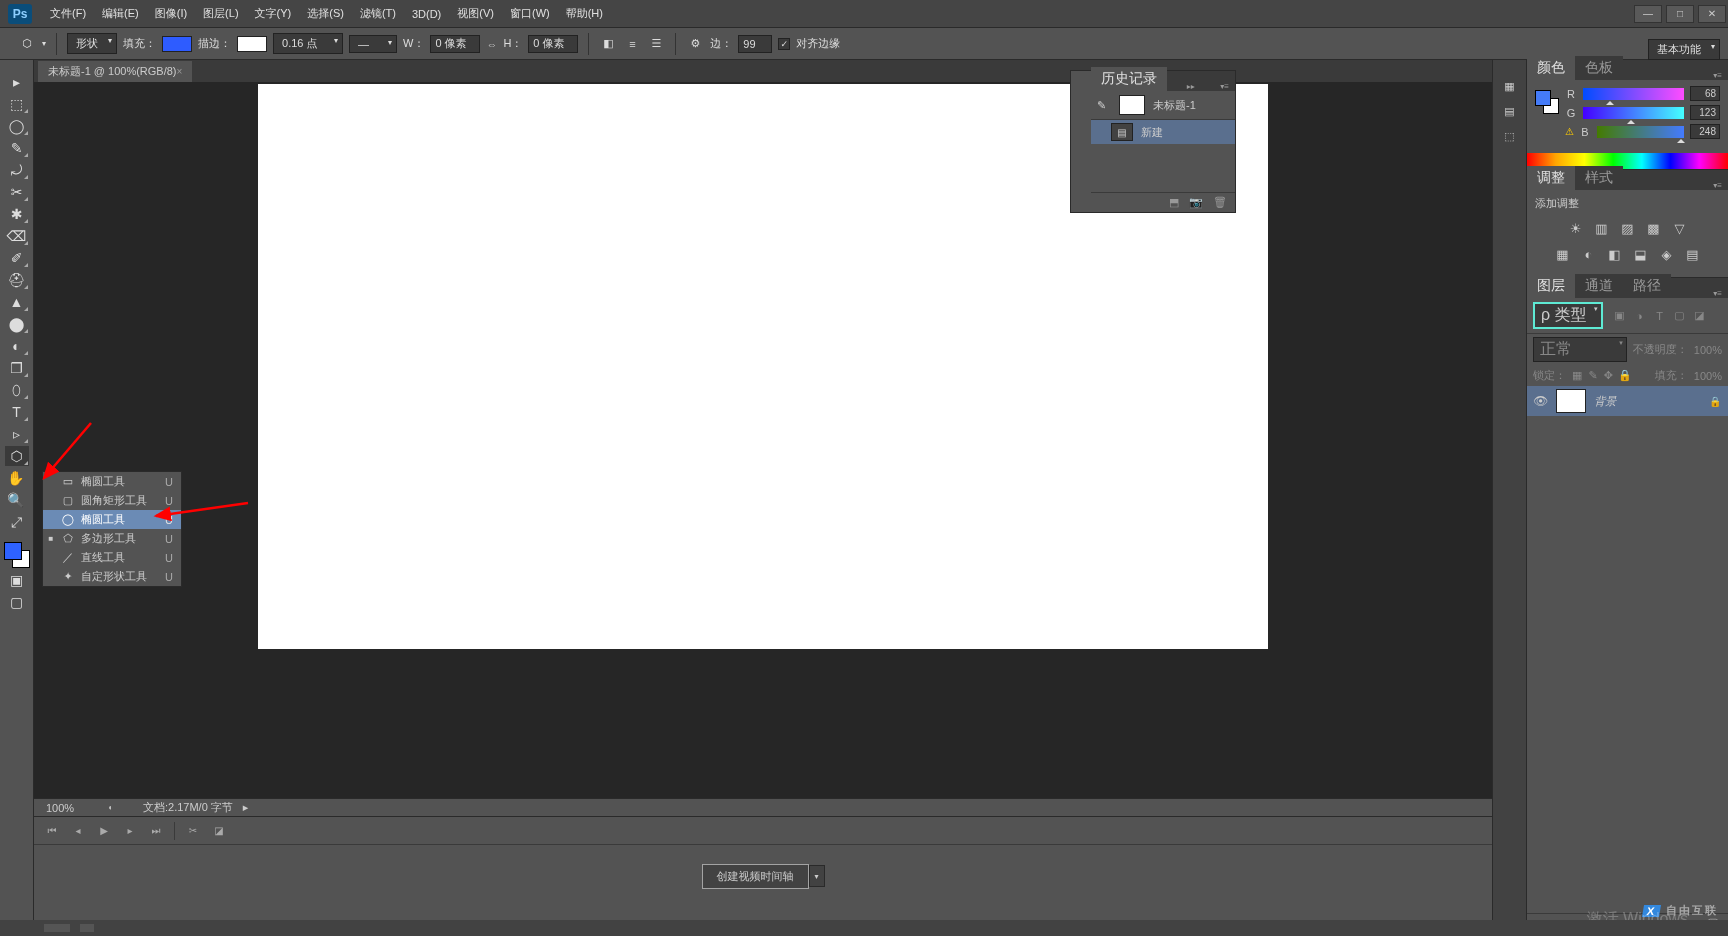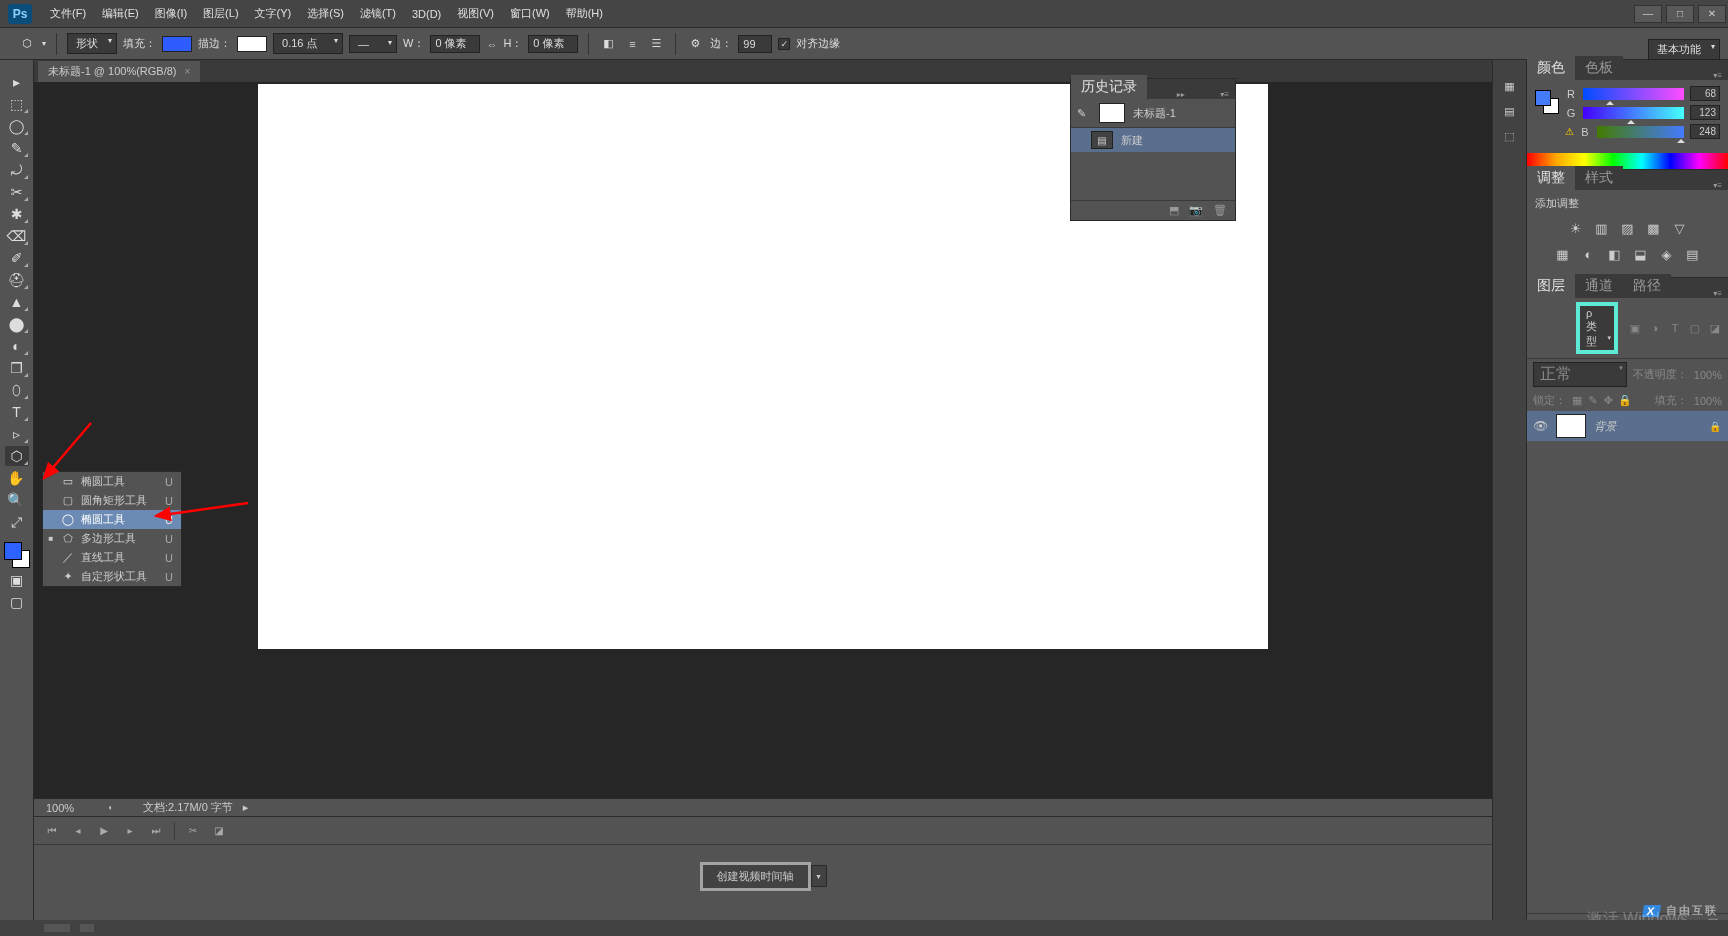--- a/index.html
+++ b/index.html
@@ -46,35 +46,35 @@
 .flyout-item.highlighted { background: #6b8bb5; color: #fff; }
 .flyout-dot { width: 8px; text-align: center; font-size: 8px; }
 .flyout-icon { width: 14px; text-align: center; }
 .flyout-label { flex: 1; }
 .flyout-key { margin-left: 12px; color: #aaa; }
 .flyout-item.highlighted .flyout-key { color: #e0e0e0; }
 
 
 .doc-area { flex: 1; display: flex; flex-direction: column; background: #2a2a2a; position: relative; }
 .tab-bar { height: 22px; background: #3a3a3a; display: flex; align-items: center; padding-left: 4px; }
-.doc-tab { background: #535353; padding: 3px 10px; display: flex; align-items: center; gap: 8px; font-size: 11px; }
+.doc-tab { background: #535353; padding: 3px 10px; display: flex; align-items: center; gap: 0; font-size: 11px; }
 .tab-close { font-size: 10px; color: #999; }
 .canvas-wrap { flex: 1; background: #262626; display: flex; align-items: flex-start; justify-content: center; padding-top: 2px; overflow: hidden; }
 .canvas { width: 1010px; height: 565px; background: #fff; }
 .status-bar { height: 18px; background: #535353; display: flex; align-items: center; padding-left: 12px; gap: 30px; border-top: 1px solid #2a2a2a; font-size: 11px; }
 .status-bar .indicator { margin-left: 4px; font-size: 8px; }
 
 
 .timeline { height: 120px; background: #535353; border-top: 1px solid #2a2a2a; }
 .timeline-header { height: 18px; background: #424242; padding-left: 8px; display: flex; align-items: center; }
 .timeline-controls { height: 28px; display: flex; align-items: center; gap: 10px; padding-left: 10px; border-bottom: 1px solid #3a3a3a; }
 .tl-btn { width: 16px; height: 16px; display: flex; align-items: center; justify-content: center; color: #aaa; font-size: 10px; }
 .tl-sep { width: 1px; height: 18px; background: #3a3a3a; }
 .timeline-body { height: 62px; display: flex; align-items: center; justify-content: center; }
-.create-timeline-btn { background: #424242; border: 3px solid #a3a3a3; padding: 4px 14px; display: flex; align-items: center; gap: 4px; }
+.create-timeline-btn { background: #424242; border: 1px solid #a3a3a3; padding: 4px 14px; display: flex; align-items: center; gap: 4px; }
 .create-timeline-dd { width: 16px; height: 22px; border: 1px solid #2a2a2a; background: #424242; display: flex; align-items: center; justify-content: center; font-size: 8px; }
 
 
 .dock-strip-1 { width: 34px; background: #424242; border-left: 1px solid #2a2a2a; display: flex; flex-direction: column; align-items: center; padding-top: 20px; gap: 12px; }
 .panels { width: 202px; background: #535353; border-left: 1px solid #2a2a2a; display: flex; flex-direction: column; }
 .panel { border-bottom: 1px solid #2a2a2a; }
 .panel-tabs { height: 20px; background: #3a3a3a; display: flex; align-items: flex-end; }
 .panel-tab { padding: 3px 10px; background: #3a3a3a; color: #999; font-size: 14px; }
 .panel-tab.active { background: #535353; color: #e0e0e0; }
 .panel-menu { margin-left: auto; padding: 0 6px; color: #999; font-size: 8px; }
@@ -95,37 +95,37 @@
 .cp-bg { position: absolute; width: 16px; height: 16px; background: #fff; border: 1px solid #000; bottom: 0; right: 0; }
 .warn-icon { width: 12px; font-size: 10px; color: #ffcc00; }
 
 
 .adj-title { margin-bottom: 8px; }
 .adj-row { display: flex; justify-content: center; gap: 8px; margin-bottom: 8px; }
 .adj-icon { width: 18px; height: 18px; display: flex; align-items: center; justify-content: center; color: #ccc; font-size: 13px; }
 
 
 .layers-filter { display: flex; align-items: center; gap: 4px; padding: 4px 6px; border-bottom: 1px solid #3a3a3a; }
-.filter-dd { background: #3a3a3a; border: 4px solid #5eead4; padding: 1px 14px 1px 6px; position: relative; font-size: 11px; margin-left: 43px; }
+.filter-dd { background: #3a3a3a; border: 2px solid #5eead4; padding: 1px 14px 1px 6px; position: relative; font-size: 16px; }
 .filter-dd::after { content: "▾"; position: absolute; right: 3px; font-size: 7px; }
 .filter-icons { display: flex; gap: 6px; margin-left: 6px; }
 .filter-icons span { width: 14px; height: 14px; display: flex; align-items: center; justify-content: center; color: #888; font-size: 11px; }
 .blend-row, .lock-row { display: flex; align-items: center; gap: 6px; padding: 3px 6px; font-size: 10px; color: #888; }
 .blend-dd { background: #3a3a3a; border: 1px solid #222; padding: 1px 14px 1px 6px; flex: 1; position: relative; font-size: 16px; }
 .blend-dd::after { content: "▾"; position: absolute; right: 3px; font-size: 7px; }
 .layer-list { min-height: 40px; }
 .layer-row { display: flex; align-items: center; padding: 3px 6px; background: #5a6f8e; gap: 8px; }
 .layer-eye { font-size: 12px; }
 .layer-thumb { width: 30px; height: 24px; background: #fff; border: 1px solid #222; }
 .layer-name { flex: 1; font-style: italic; }
 .layer-lock { font-size: 10px; }
 .layers-footer { display: flex; justify-content: flex-end; gap: 8px; padding: 4px 8px; border-top: 1px solid #3a3a3a; color: #999; font-size: 11px; margin-top: auto; }
 
 
-.history-panel { position: absolute; left: 1070px; top: 78px; width: 166px; background: #535353; border: 1px solid #2a2a2a; z-index: 50; }
+.history-panel { position: absolute; left: 1070px; top: 70px; width: 166px; background: #535353; border: 1px solid #2a2a2a; z-index: 50; padding-left: 20px; }
 .history-panel .panel-tabs { background: #3a3a3a; }
 .hist-doc { display: flex; align-items: center; gap: 8px; padding: 4px 6px; }
 .hist-thumb { width: 26px; height: 20px; background: #fff; border: 1px solid #222; }
 .hist-brush { width: 14px; font-size: 11px; }
 .hist-step { display: flex; align-items: center; gap: 8px; padding: 3px 6px; background: #5a6f8e; border-top: 1px solid #3a3a3a; }
 .hist-step .step-icon { width: 22px; height: 18px; background: #424242; border: 1px solid #222; display: flex; align-items: center; justify-content: center; font-size: 10px; margin-left: 14px; }
 .hist-spacer { height: 48px; }
 .hist-footer { display: flex; justify-content: flex-end; gap: 10px; padding: 3px 8px; border-top: 1px solid #3a3a3a; color: #999; font-size: 11px; }
 
 

